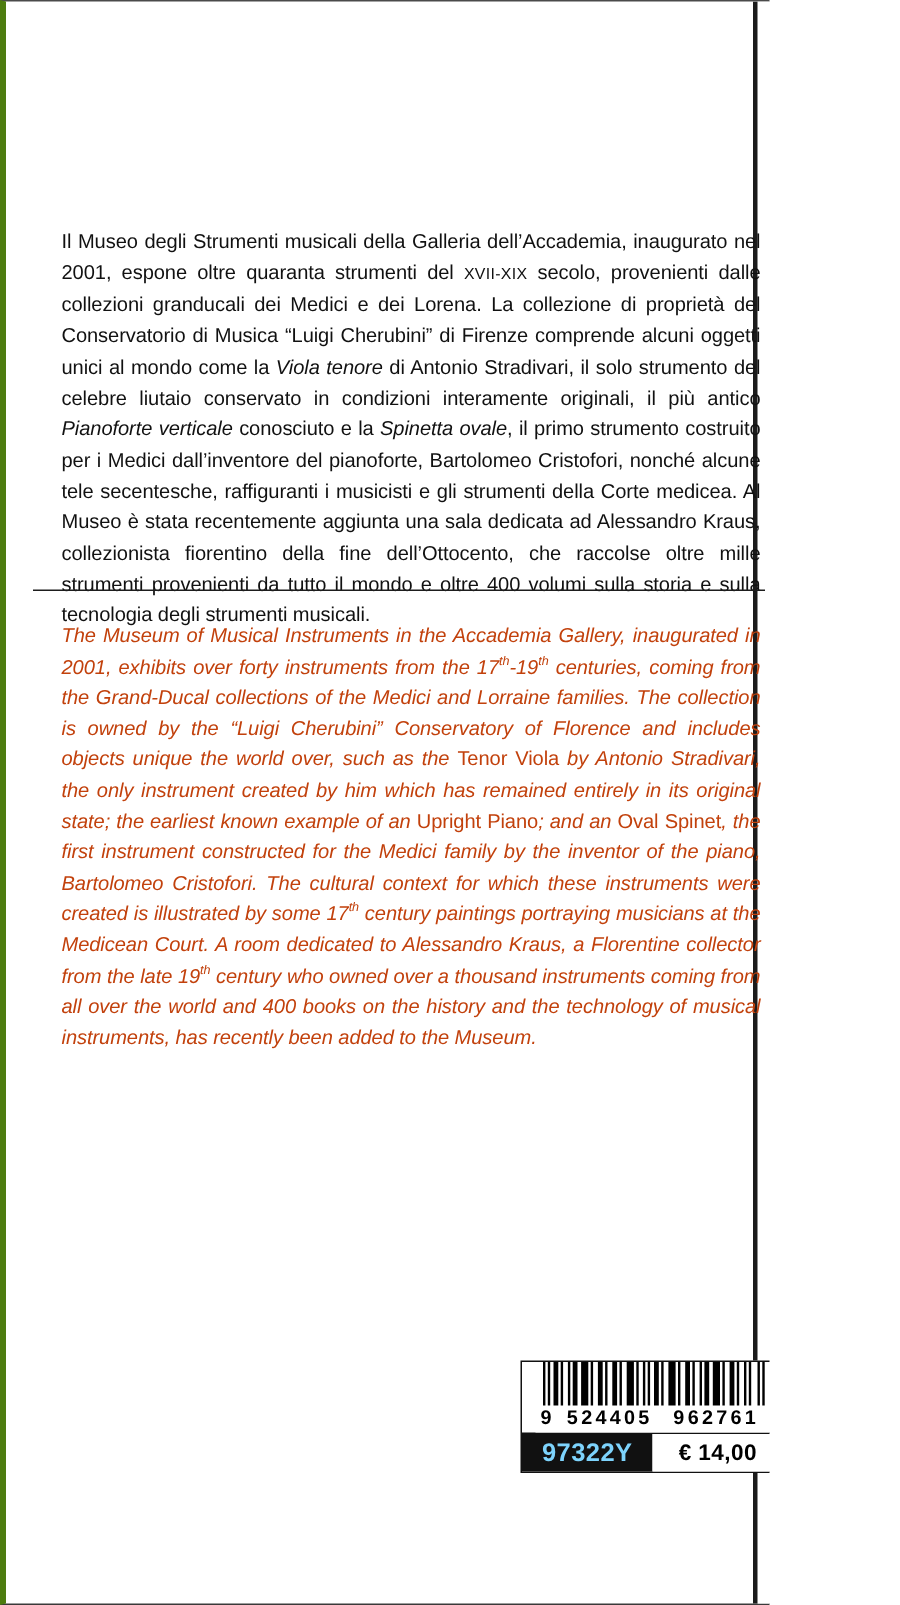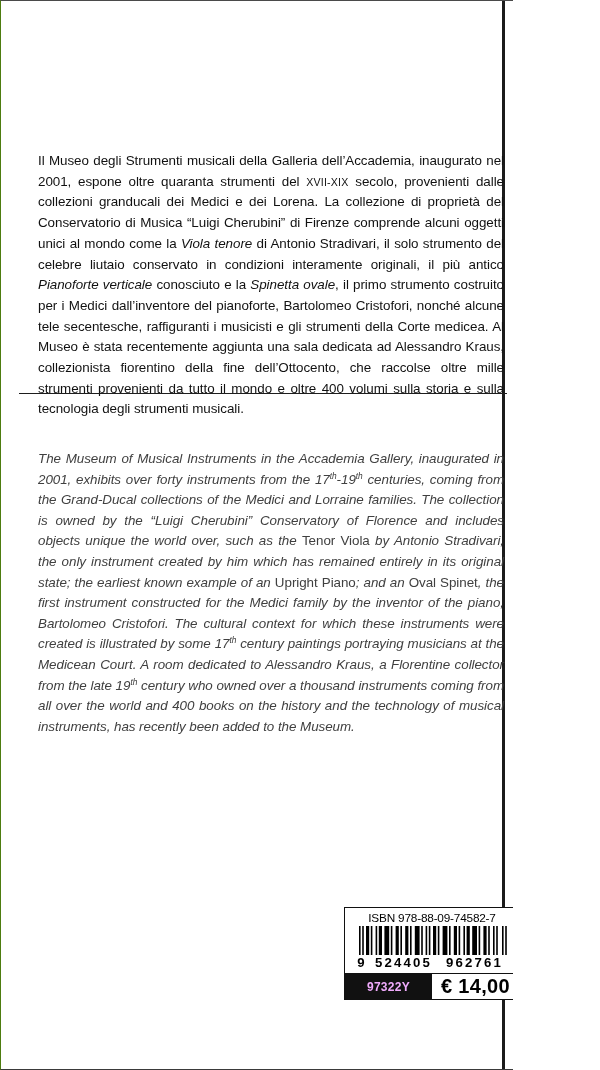--- a/index.html
+++ b/index.html
@@ -10,21 +10,21 @@
   body {
     font-family: "Liberation Sans", sans-serif;
   }
   .page {
     position: relative;
     width: 513px;
     height: 1070px;
     background: #ffffff;
     overflow: hidden;
     box-sizing: border-box;
-    border-left: 1px solid #4d7c0f;
+    border-left: 4px solid #4d7c0f;
     border-top: 1px solid #4a4a4a;
     border-bottom: 1px solid #3a3a3a;
   }
   
   .scan-edge-right {
     position: absolute;
     top: 0;
     right: 8px;
     width: 3px;
     height: 1070px;
@@ -68,25 +68,25 @@
     top: 392px;
     width: 488px;
     height: 1px;
     background: #1d1d1d;
   }
 
   
   .en-block {
     position: absolute;
     left: 37px;
-    top: 448px;
+    top: 413px;
     width: 466px;
     font-size: 13.4px;
     line-height: 20.6px;
-    color: #404040;
+    color: #c2410c;
     font-style: italic;
     text-align: justify;
     text-justify: inter-word;
     letter-spacing: -0.05px;
     -webkit-hyphens: none;
     hyphens: none;
   }
   .en-block p { margin: 0; }
   .en-block .roman { font-style: normal; }
   sup {
@@ -139,33 +139,33 @@
   .ean-d-right { flex: 1; text-align: center; letter-spacing: 2.2px; }
 
   .code-row {
     display: flex;
     border-top: 1.4px solid #111111;
     height: 25px;
   }
   .code-cell {
     width: 50%;
     background: #111111;
-    color: #f0abfc;
-    font-size: 12px;
+    color: #7dd3fc;
+    font-size: 17px;
     font-weight: 700;
     display: flex;
     align-items: center;
     justify-content: center;
     letter-spacing: 0.3px;
   }
   .price-cell {
     width: 50%;
     background: #ffffff;
     color: #000000;
-    font-size: 20px;
+    font-size: 15px;
     font-weight: 700;
     display: flex;
     align-items: center;
     justify-content: center;
     letter-spacing: 0.3px;
   }
 </style>
 </head>
 <body>
 
@@ -179,21 +179,20 @@
   </div>
 
   <div class="divider"></div>
 
   <div class="en-block">
     <p><span>The Museum of Musical Instruments in the Accademia Gallery, inaugurated in 2001, exhibits over forty instruments from the 17</span><sup>th</sup><span>-19</span><sup>th</sup><span> centuries, coming from the Grand-Ducal collections of the Medici and Lorraine families. The collection is owned by the “Luigi Cherubini” Conservatory of Florence and includes objects unique the world over, such as the </span><span class="roman">Tenor Viola</span><span> by Antonio Stradivari, the only instrument created by him which has remained entirely in its original state; the earliest known example of an </span><span class="roman">Upright Piano</span><span>; and an </span><span class="roman">Oval Spinet</span><span>, the first instrument constructed for the Medici family by the inventor of the piano, Bartolomeo Cristofori. The cultural context for which these instruments were created is illustrated by some 17</span><sup>th</sup><span> century paintings portraying musicians at the Medicean Court. A room dedicated to Alessandro Kraus, a Florentine collector from the late 19</span><sup>th</sup><span> century who owned over a thousand instruments coming from all over the world and 400 books on the history and the technology of musical instruments, has recently been added to the Museum.</span></p>
   </div>
 
   <div class="barcode-panel">
 
-    <div class="isbn-line">ISBN 978-88-09-74582-7</div>
 
     <div class="bars-wrap">
       <svg width="148" height="41" viewBox="0 0 148 41">
         <g fill="#000000">
           <rect x="0" y="0" width="1.6" height="41"></rect>
           <rect x="3.2" y="0" width="1.6" height="41"></rect>
 
           <rect x="7" y="0" width="3.2" height="34"></rect>
           <rect x="11.8" y="0" width="1.6" height="34"></rect>
           <rect x="16.6" y="0" width="1.6" height="34"></rect>

